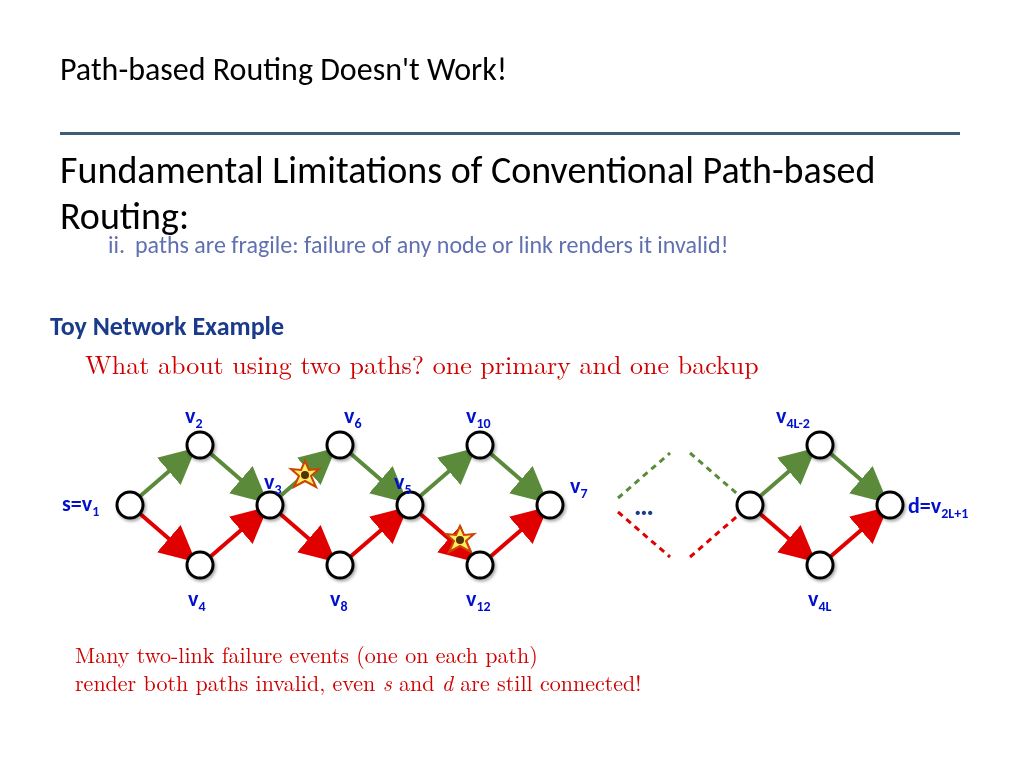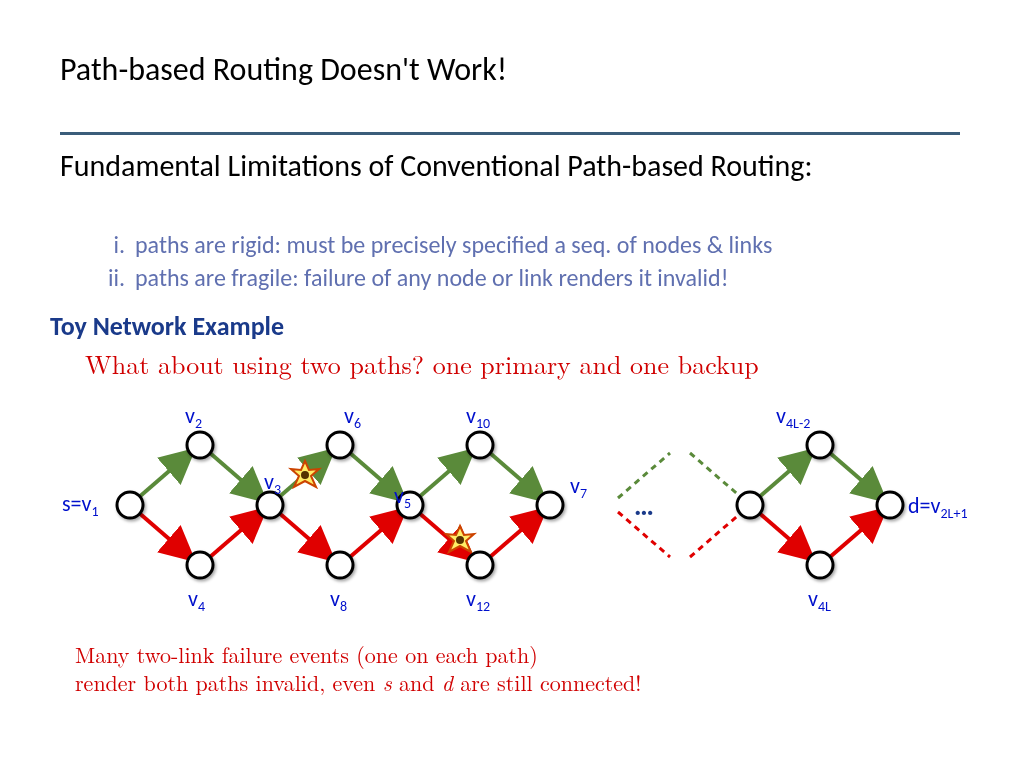--- a/index.html
+++ b/index.html
@@ -25,21 +25,21 @@
     left: 60px;
     width: 900px;
     height: 3px;
     background: #3b5d7a;
   }
   .subtitle {
     position: absolute;
     top: 148px;
     left: 60px;
     width: 900px;
-    font-size: 30px;
+    font-size: 38px;
     color: #000;
     line-height: 1.2;
   }
   .bullets {
     position: absolute;
     top: 230px;
     left: 95px;
     font-size: 24px;
     color: #6070b0;
   }
@@ -74,43 +74,40 @@
     left: 75px;
     font-family: "Latin Modern Roman", "Computer Modern", Georgia, serif;
     font-size: 22px;
     color: #d00000;
     line-height: 1.25;
   }
   .conclusion .i { font-style: italic; }
   .nodelabel {
     position: absolute;
     font-size: 22px;
-    font-weight: normal;
+    font-weight: bold;
     color: #0010cc;
     white-space: nowrap;
   }
   .nodelabel sub { font-size: 14px; }
   .dots {
     position: absolute;
     font-size: 28px;
     font-weight: bold;
     color: #1a3a8a;
   }
 </style>
 </head>
 <body>
 
 <div class="title">Path-based Routing Doesn't Work!</div>
 <div class="hr"></div>
 <div class="subtitle">Fundamental Limitations of Conventional Path-based Routing:</div>
 
 <div class="bullets">
-  <div class="row">
-    <span class="num">i.</span><span>paths are rigid: must be precisely specified a seq. of nodes &amp; links</span>
-  </div>
   <div class="row">
     <span class="num">ii.</span><span>paths are fragile: failure of any node or link renders it invalid!</span>
   </div>
 </div>
 
 <div class="toy-title">Toy Network Example</div>
 <div class="question">What about using two paths? one primary and one backup</div>
 
 <div class="diagram">
   <svg width="950" height="230">
@@ -176,21 +173,21 @@
       <circle cx="780" cy="175" r="13" fill="#fff" stroke="#000" stroke-width="3"></circle>
       <circle cx="850" cy="115" r="13" fill="#fff" stroke="#000" stroke-width="3"></circle>
     </g>
   </svg>
 
   
   <div class="nodelabel" style="left:22px; top:100px;"><span>s=v</span><sub>1</sub></div>
   <div class="nodelabel" style="left:145px; top:12px;"><span>v</span><sub>2</sub></div>
   <div class="nodelabel" style="left:212px; top:78px;margin-left:12px;"><span>v</span><sub>3</sub></div>
   <div class="nodelabel" style="left:148px; top:195px;"><span>v</span><sub>4</sub></div>
-  <div class="nodelabel" style="left:354px; top:92px;"><span>v</span><sub>5</sub></div>
+  <div class="nodelabel" style="left:354px; top:78px;"><span>v</span><sub>5</sub></div>
   <div class="nodelabel" style="left:288px; top:12px;margin-left:16px;"><span>v</span><sub>6</sub></div>
   <div class="nodelabel" style="left:530px; top:82px;"><span>v</span><sub>7</sub></div>
   <div class="nodelabel" style="left:290px; top:195px;"><span>v</span><sub>8</sub></div>
   <div class="nodelabel" style="left:426px; top:12px;"><span>v</span><sub>10</sub></div>
   <div class="nodelabel" style="left:426px; top:195px;"><span>v</span><sub>12</sub></div>
   <div class="nodelabel" style="left:736px; top:12px;"><span>v</span><sub>4L-2</sub></div>
   <div class="nodelabel" style="left:768px; top:195px;"><span>v</span><sub>4L</sub></div>
   <div class="nodelabel" style="left:868px; top:102px;"><span>d=v</span><sub>2L+1</sub></div>
 
   <div class="dots" style="left:594px; top:98px;">…</div>

